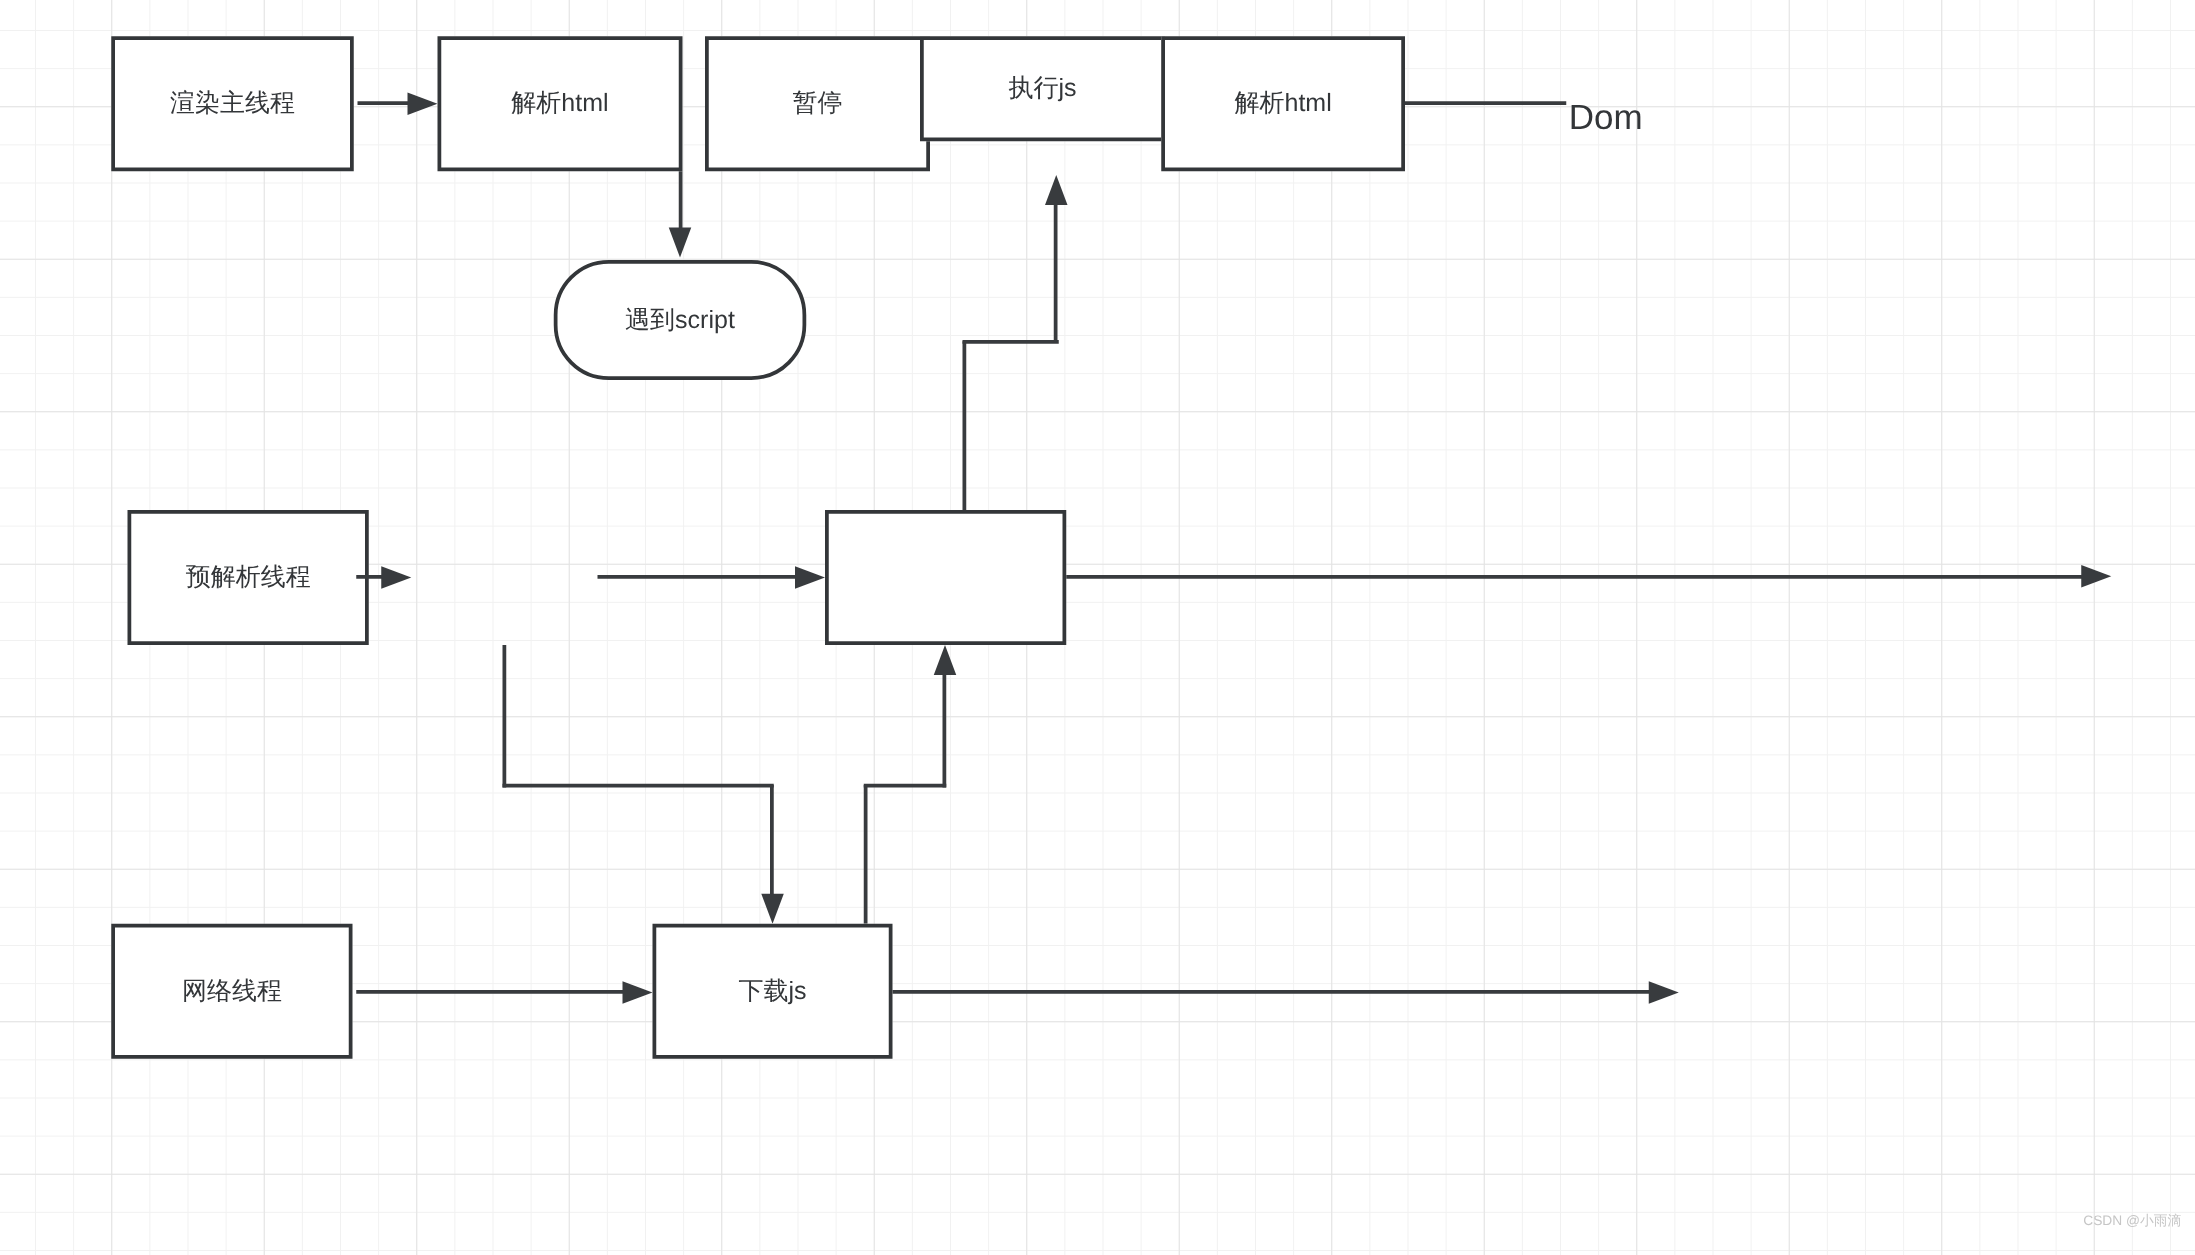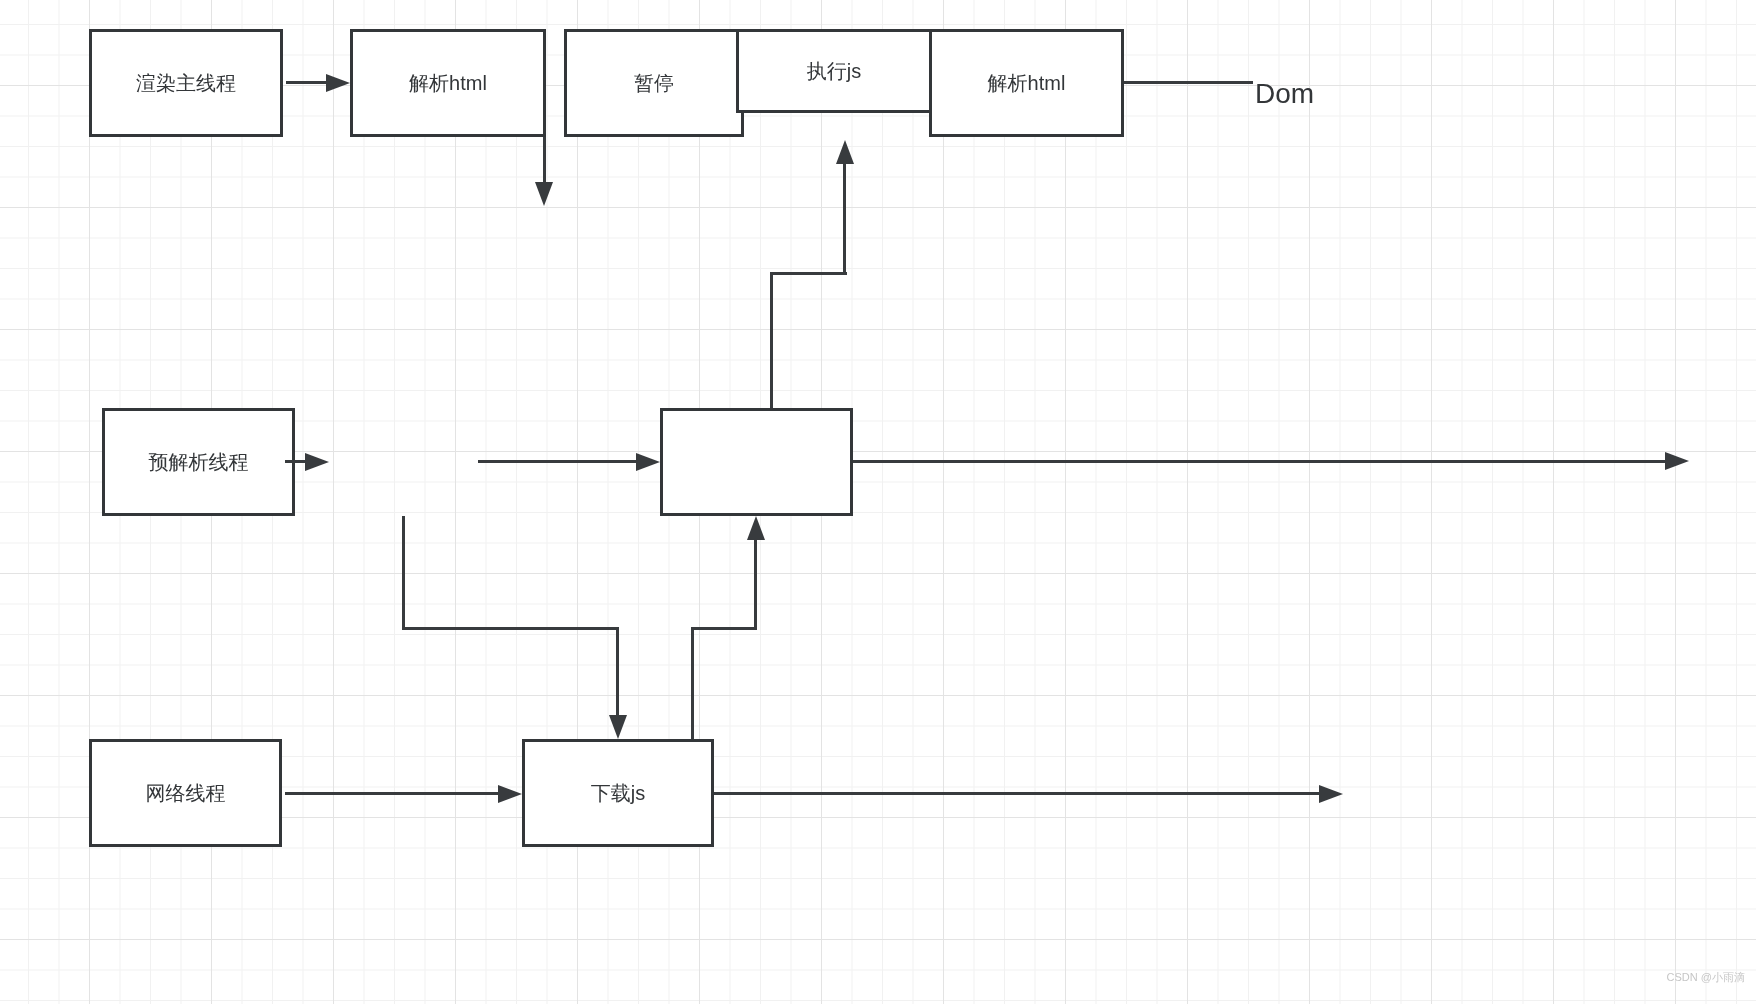--- a/index.html
+++ b/index.html
@@ -57,20 +57,21 @@
   <div class="node" style="left:564px;top:29px;width:180px;height:108px;">暂停</div>
   <div class="node" style="left:736px;top:29px;width:196px;height:84px;">执行js</div>
   <div class="node" style="left:929px;top:29px;width:195px;height:108px;">解析html</div>
 
   <div class="hline" style="left:1124px;top:81px;width:129px;"></div>
   <div class="floating-label" style="left:1255px;top:64px;margin-top:16px;">Dom</div>
 
   <div class="vline" style="left:543px;top:137px;height:47px;"></div>
   <div class="tri tri-d" style="left:535px;top:182px;"></div>
 
+  <div class="node pill" style="left:443px;top:208px;width:202px;height:96px;">遇到script</div>
 
   <div class="vline" style="left:770px;top:273px;height:135px;"></div>
   <div class="hline" style="left:770px;top:272px;width:77px;"></div>
   <div class="vline" style="left:843px;top:162px;height:112px;"></div>
   <div class="tri tri-u" style="left:836px;top:140px;"></div>
 
   <div class="node" style="left:102px;top:408px;width:193px;height:108px;">预解析线程</div>
 
   <div class="hline" style="left:285px;top:460px;width:26px;"></div>
   <div class="tri tri-r" style="left:305px;top:453px;"></div>

